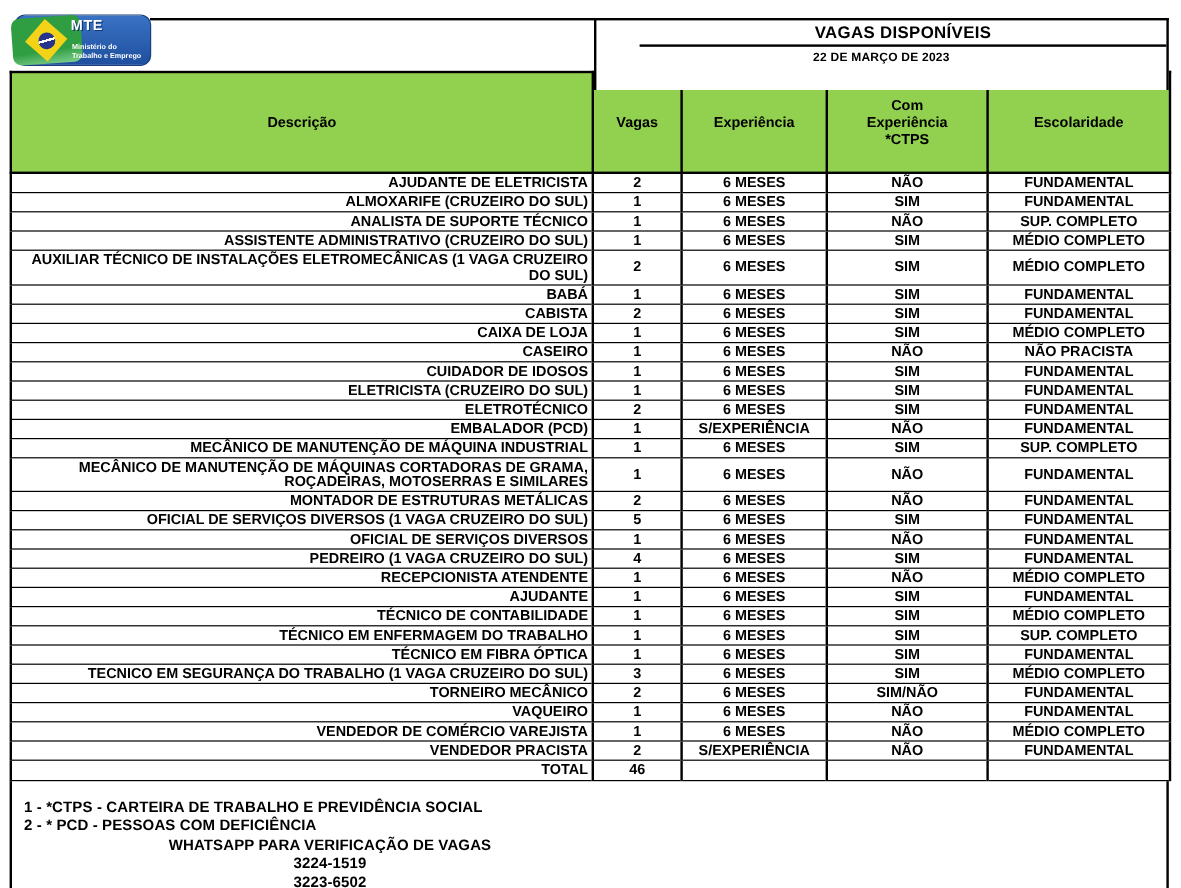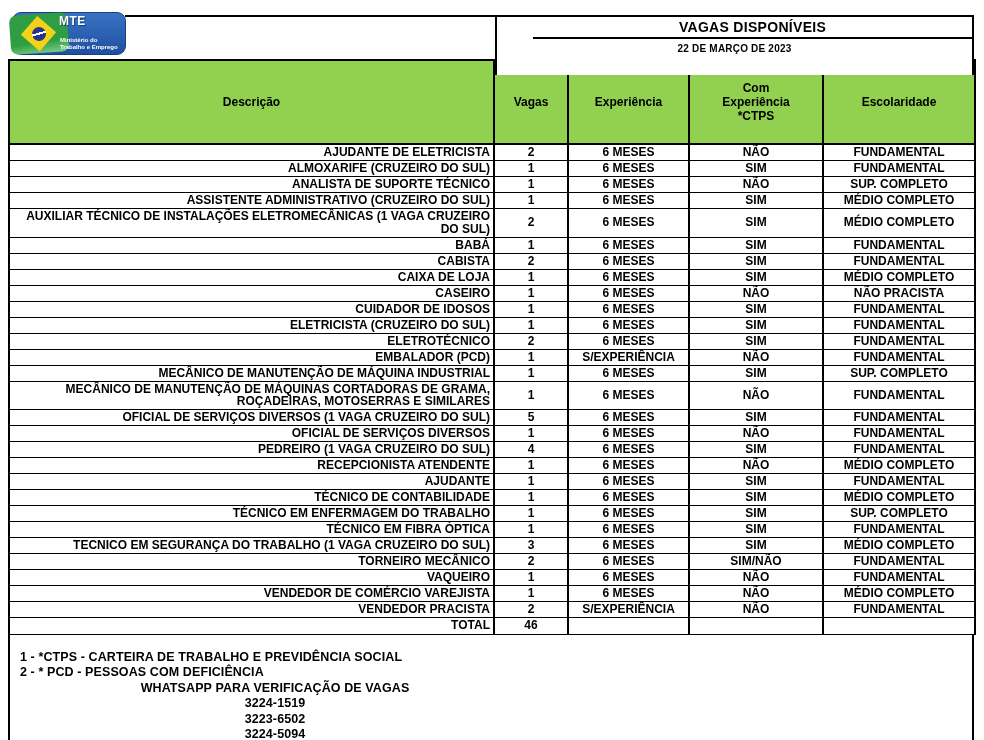--- a/index.html
+++ b/index.html
@@ -213,20 +213,27 @@
           <td class="c-center">SUP. COMPLETO</td>
         </tr>
         <tr>
           <td class="c-desc">MECÂNICO DE MANUTENÇÃO DE MÁQUINAS CORTADORAS DE GRAMA, ROÇADEIRAS, MOTOSERRAS E SIMILARES</td>
           <td class="c-center">1</td>
           <td class="c-center">6 MESES</td>
           <td class="c-center">NÃO</td>
           <td class="c-center">FUNDAMENTAL</td>
         </tr>
         <tr>
+          <td class="c-desc">MONTADOR DE ESTRUTURAS METÁLICAS</td>
+          <td class="c-center">2</td>
+          <td class="c-center">6 MESES</td>
+          <td class="c-center">NÃO</td>
+          <td class="c-center">FUNDAMENTAL</td>
+        </tr>
+        <tr>
           <td class="c-desc">OFICIAL DE SERVIÇOS DIVERSOS (1 VAGA CRUZEIRO DO SUL)</td>
           <td class="c-center">5</td>
           <td class="c-center">6 MESES</td>
           <td class="c-center">SIM</td>
           <td class="c-center">FUNDAMENTAL</td>
         </tr>
         <tr>
           <td class="c-desc">OFICIAL DE SERVIÇOS DIVERSOS</td>
           <td class="c-center">1</td>
           <td class="c-center">6 MESES</td>

